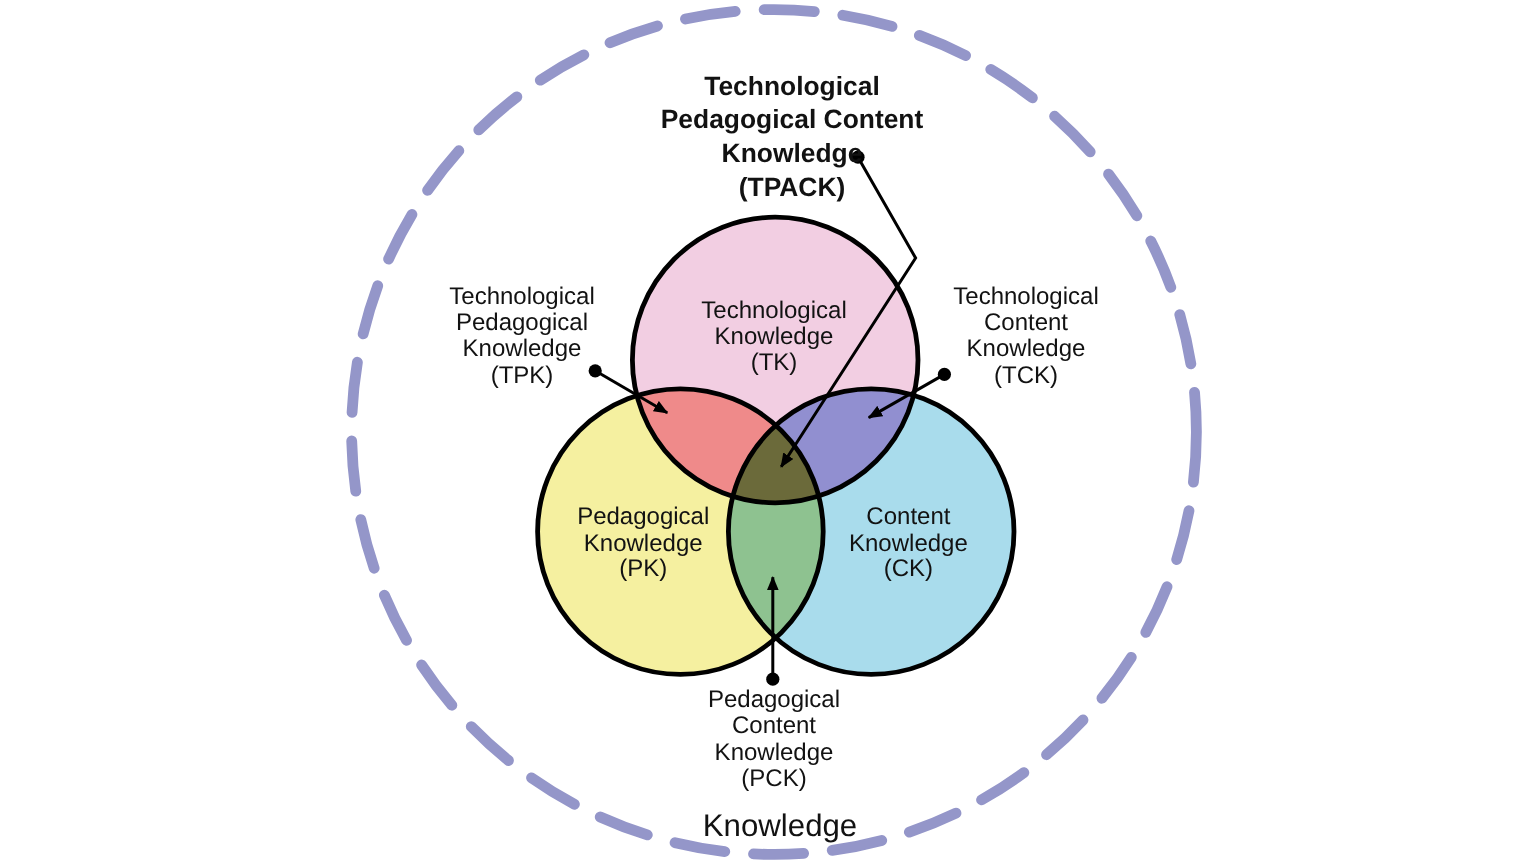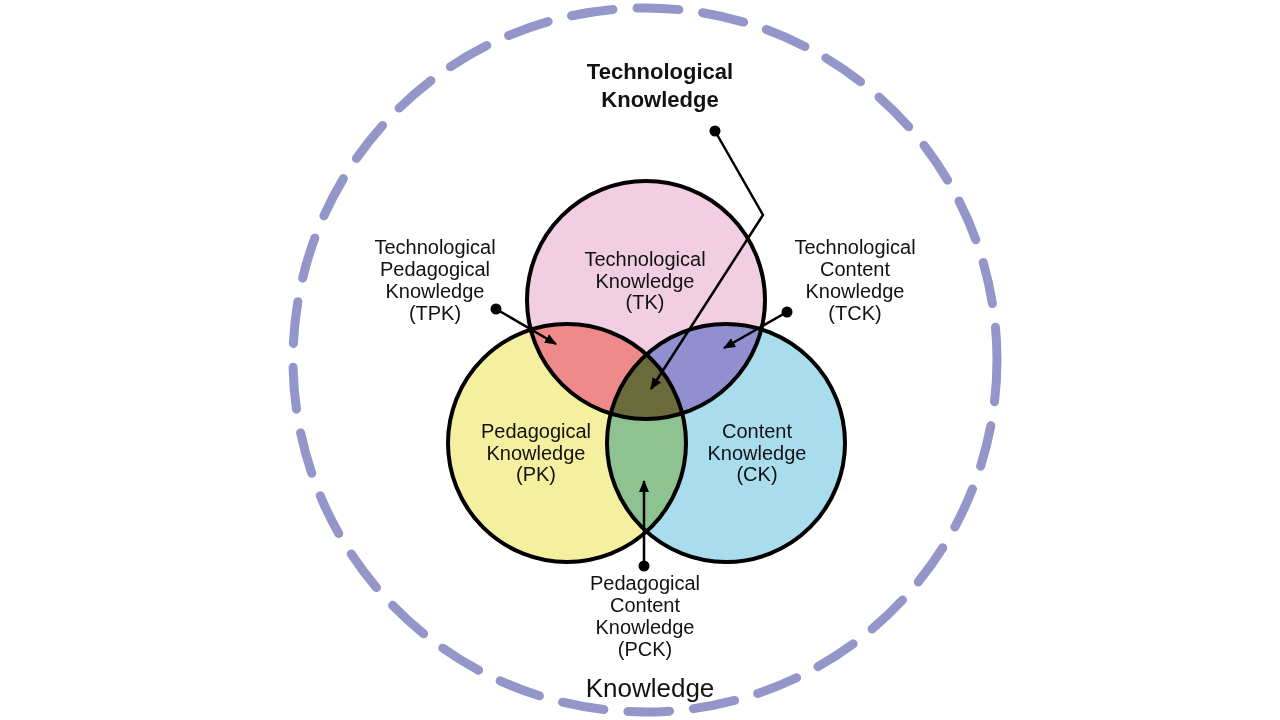--- a/index.html
+++ b/index.html
@@ -92,21 +92,23 @@
     </g>
 
     <g>
       <circle cx="644" cy="566" r="5.5" fill="#000000"></circle>
       <line x1="644" y1="566" x2="644" y2="481" stroke="#000000" stroke-width="2.5" marker-end="url(#arrowHead)"></line>
     </g>
   </svg>
 
   <div class="lbl lbl-tpack-title">
     <div>Technological</div>
+    <div>Pedagogical Content</div>
     <div>Knowledge</div>
+    <div>(TPACK)</div>
   </div>
 
   <div class="lbl lbl-tpk">
     <div>Technological</div>
     <div>Pedagogical</div>
     <div>Knowledge</div>
     <div>(TPK)</div>
   </div>
 
   <div class="lbl lbl-tck">

